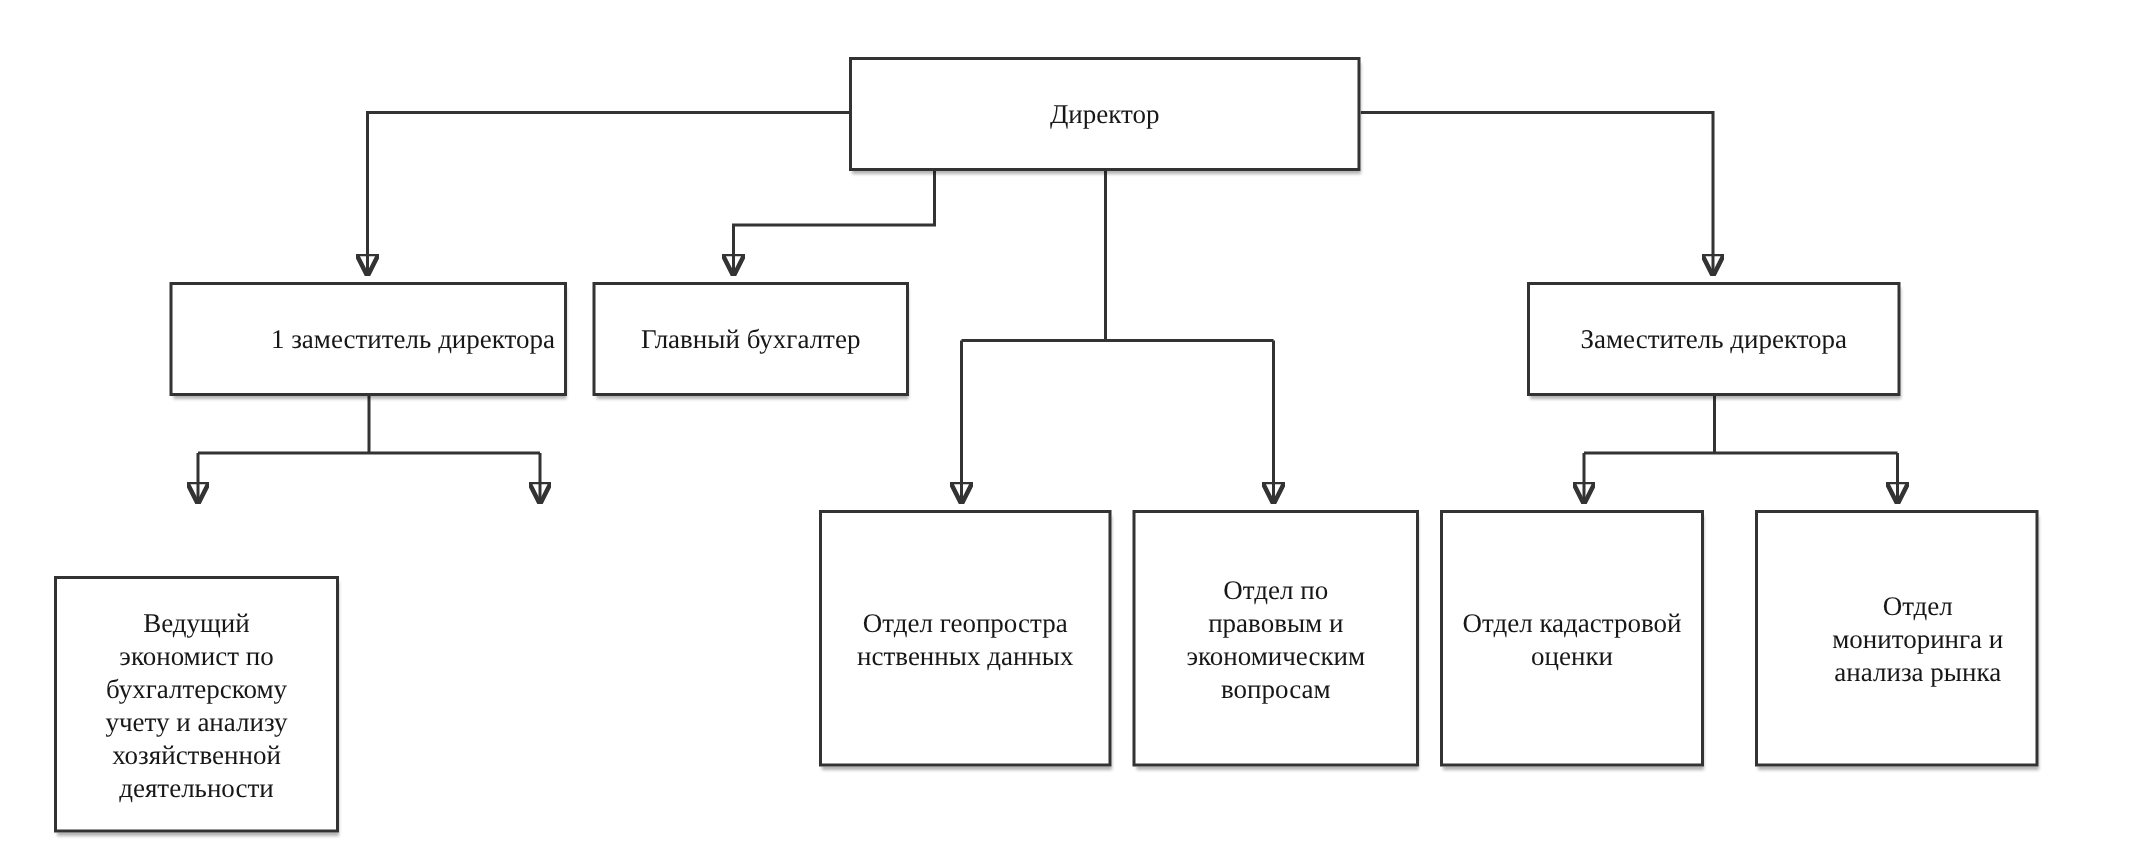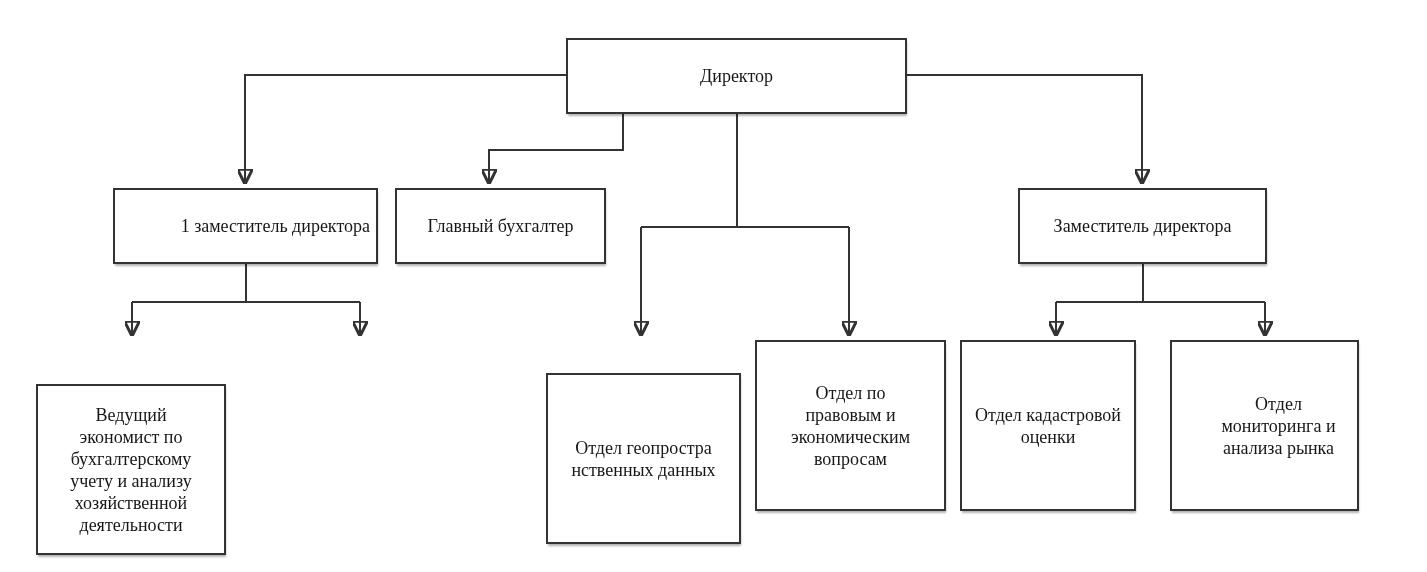--- a/index.html
+++ b/index.html
@@ -93,21 +93,21 @@
   <div class="node" style="left:36px; top:348px; width:190px; height:171px;margin-top:36px;">
     <div class="label">Ведущий
 экономист по
 бухгалтерскому
 учету и анализу
 хозяйственной
 деятельности</div>
   </div>
 
 
-  <div class="node" style="left:546px; top:340px; width:195px; height:171px;margin-top:33px;">
+  <div class="node" style="left:546px; top:340px; width:195px; height:171px;">
     <div class="label">Отдел геопростра
 нственных данных</div>
   </div>
 
   <div class="node" style="left:755px; top:340px; width:191px; height:171px;">
     <div class="label">Отдел по
 правовым и
 экономическим
 вопросам</div>
   </div>

